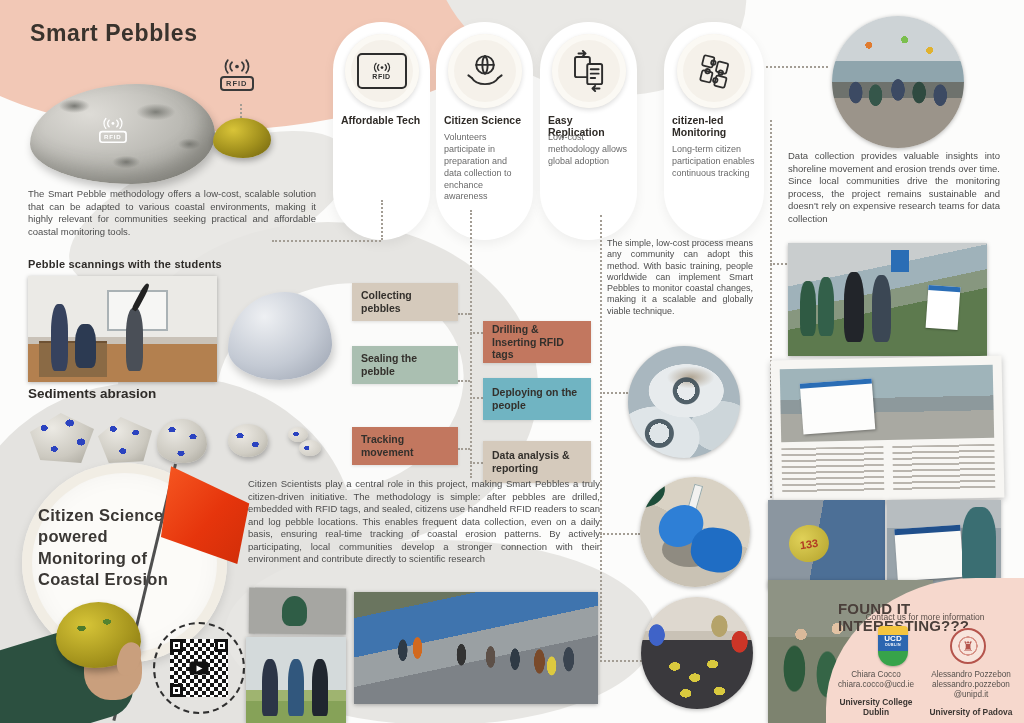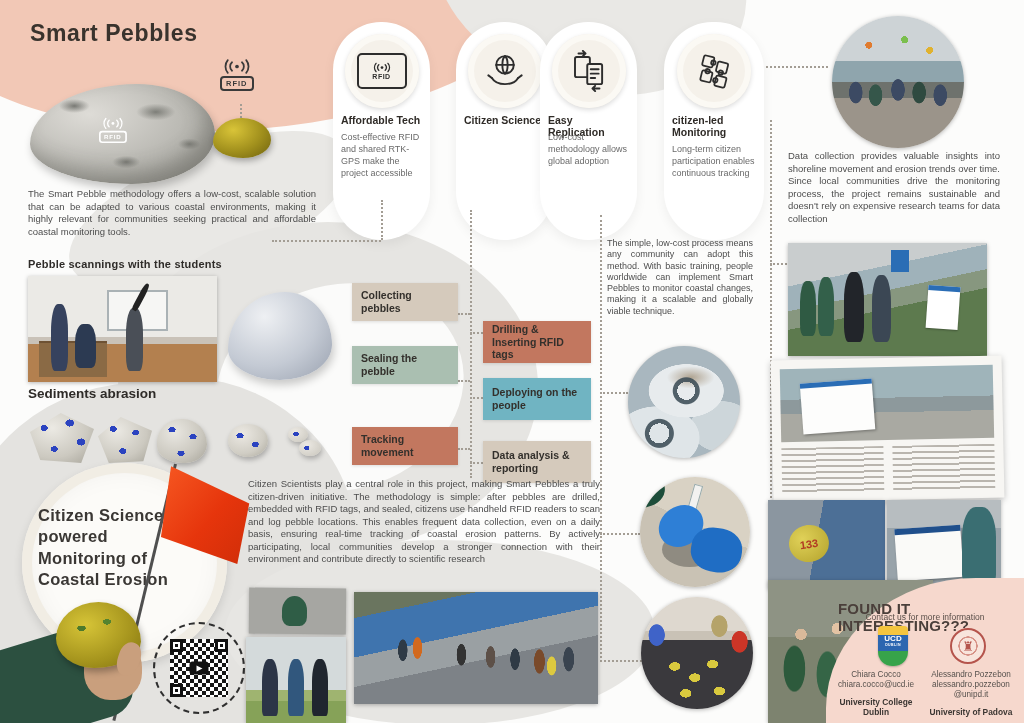--- a/index.html
+++ b/index.html
@@ -301,35 +301,35 @@
               <path d="M9 21a14 14 0 0 1 0-18"></path>
             <path d="M29 6a8 8 0 0 1 0 12"></path>
               <path d="M35 3a14 14 0 0 1 0 18"></path>
           </g>
             <circle cx="22" cy="12" r="3" fill="currentColor"></circle>
         </svg>
         <div class="lbl">RFID</div>
       </div>
     </div>
     <div class="ftitle">Affordable Tech</div>
-    <div class="fdesc" style="top:110px;">Cost-effective RFID and shared RTK-GPS make the project accessible</div>
-  </div>
-
-  <div class="strip" style="left:456px;width:97px;">
+  </div>
+
+  <div class="strip" style="left:436px;width:97px;">
     <div class="fcirc">
       <svg width="42" height="42" viewBox="0 0 48 48">
         <g fill="none" stroke="#2d2d2d" stroke-width="2.2" stroke-linecap="round">
           <circle cx="24" cy="17" r="10"></circle>
           <path d="M14 17h20M24 7c-4 3-4 17 0 20M24 7c4 3 4 17 0 20"></path>
           <path d="M9 32c3 5 8 7 15 7s12-2 15-7"></path>
           <path d="M9 32l-4-3M39 32l4-3"></path>
         </g>
       </svg>
     </div>
     <div class="ftitle">Citizen Science</div>
+    <div class="fdesc" style="top:110px;">Volunteers participate in preparation and data collection to enchance awareness</div>
   </div>
 
   <div class="strip" style="left:540px;width:97px;">
     <div class="fcirc">
       <svg width="42" height="42" viewBox="0 0 48 48">
         <g fill="none" stroke="#2d2d2d" stroke-width="2.2" stroke-linecap="round">
           <rect x="8" y="8" width="17" height="23" rx="2"></rect>
           <rect x="22" y="16" width="17" height="23" rx="2" fill="#f5f1ea"></rect>
           <path d="M26 22h9M26 27h9M26 32h5"></path>
           <path d="M12 4h8M20 4l-3-3M20 4l-3 3"></path>

